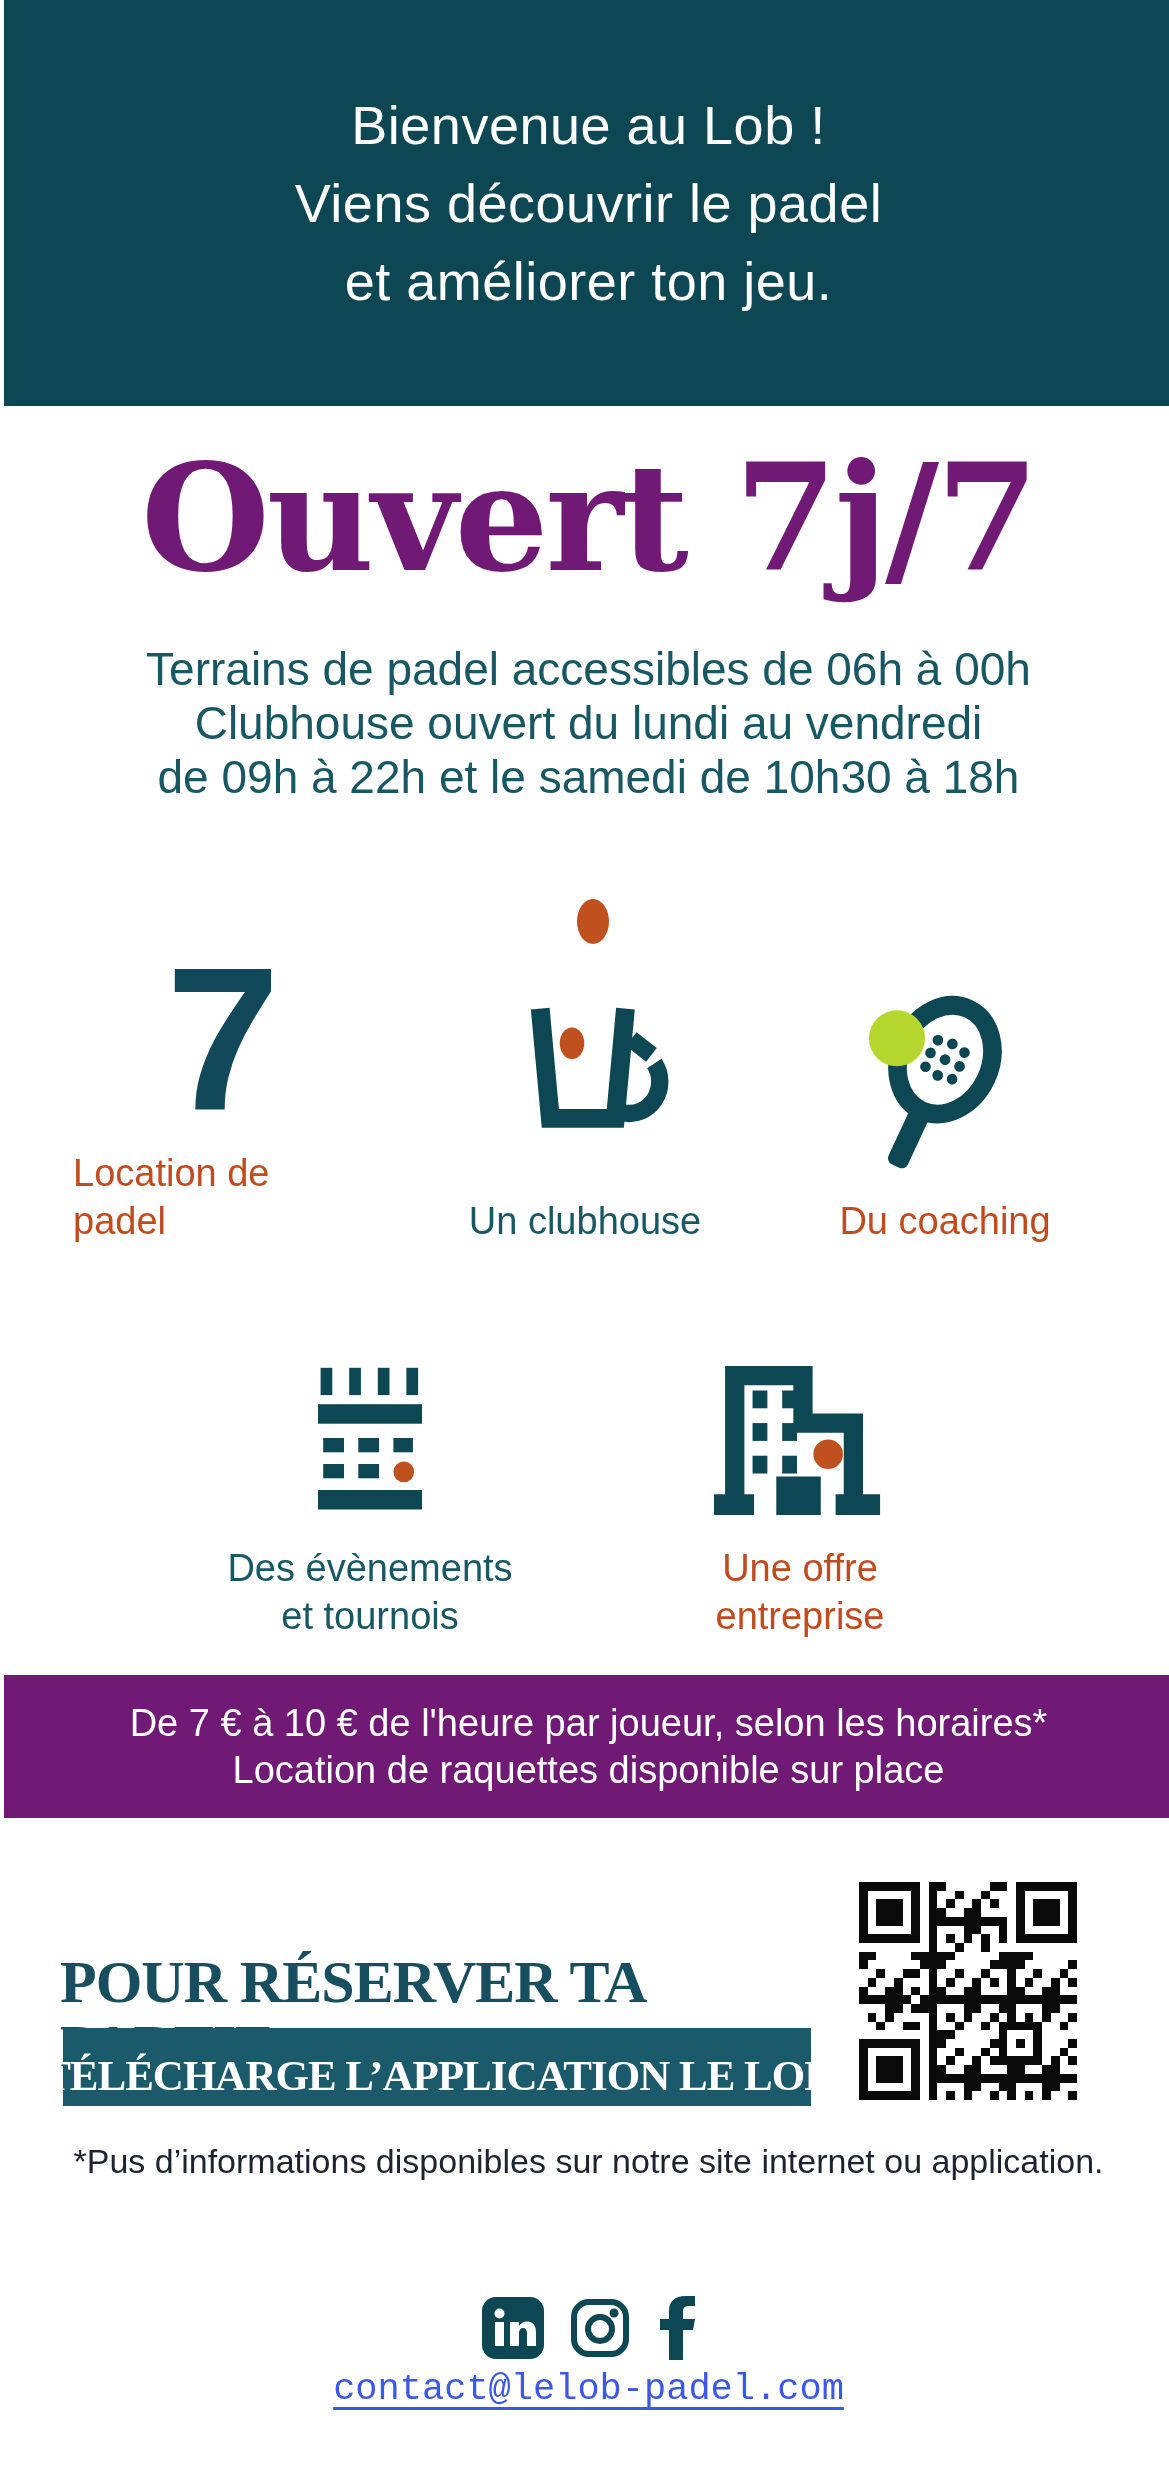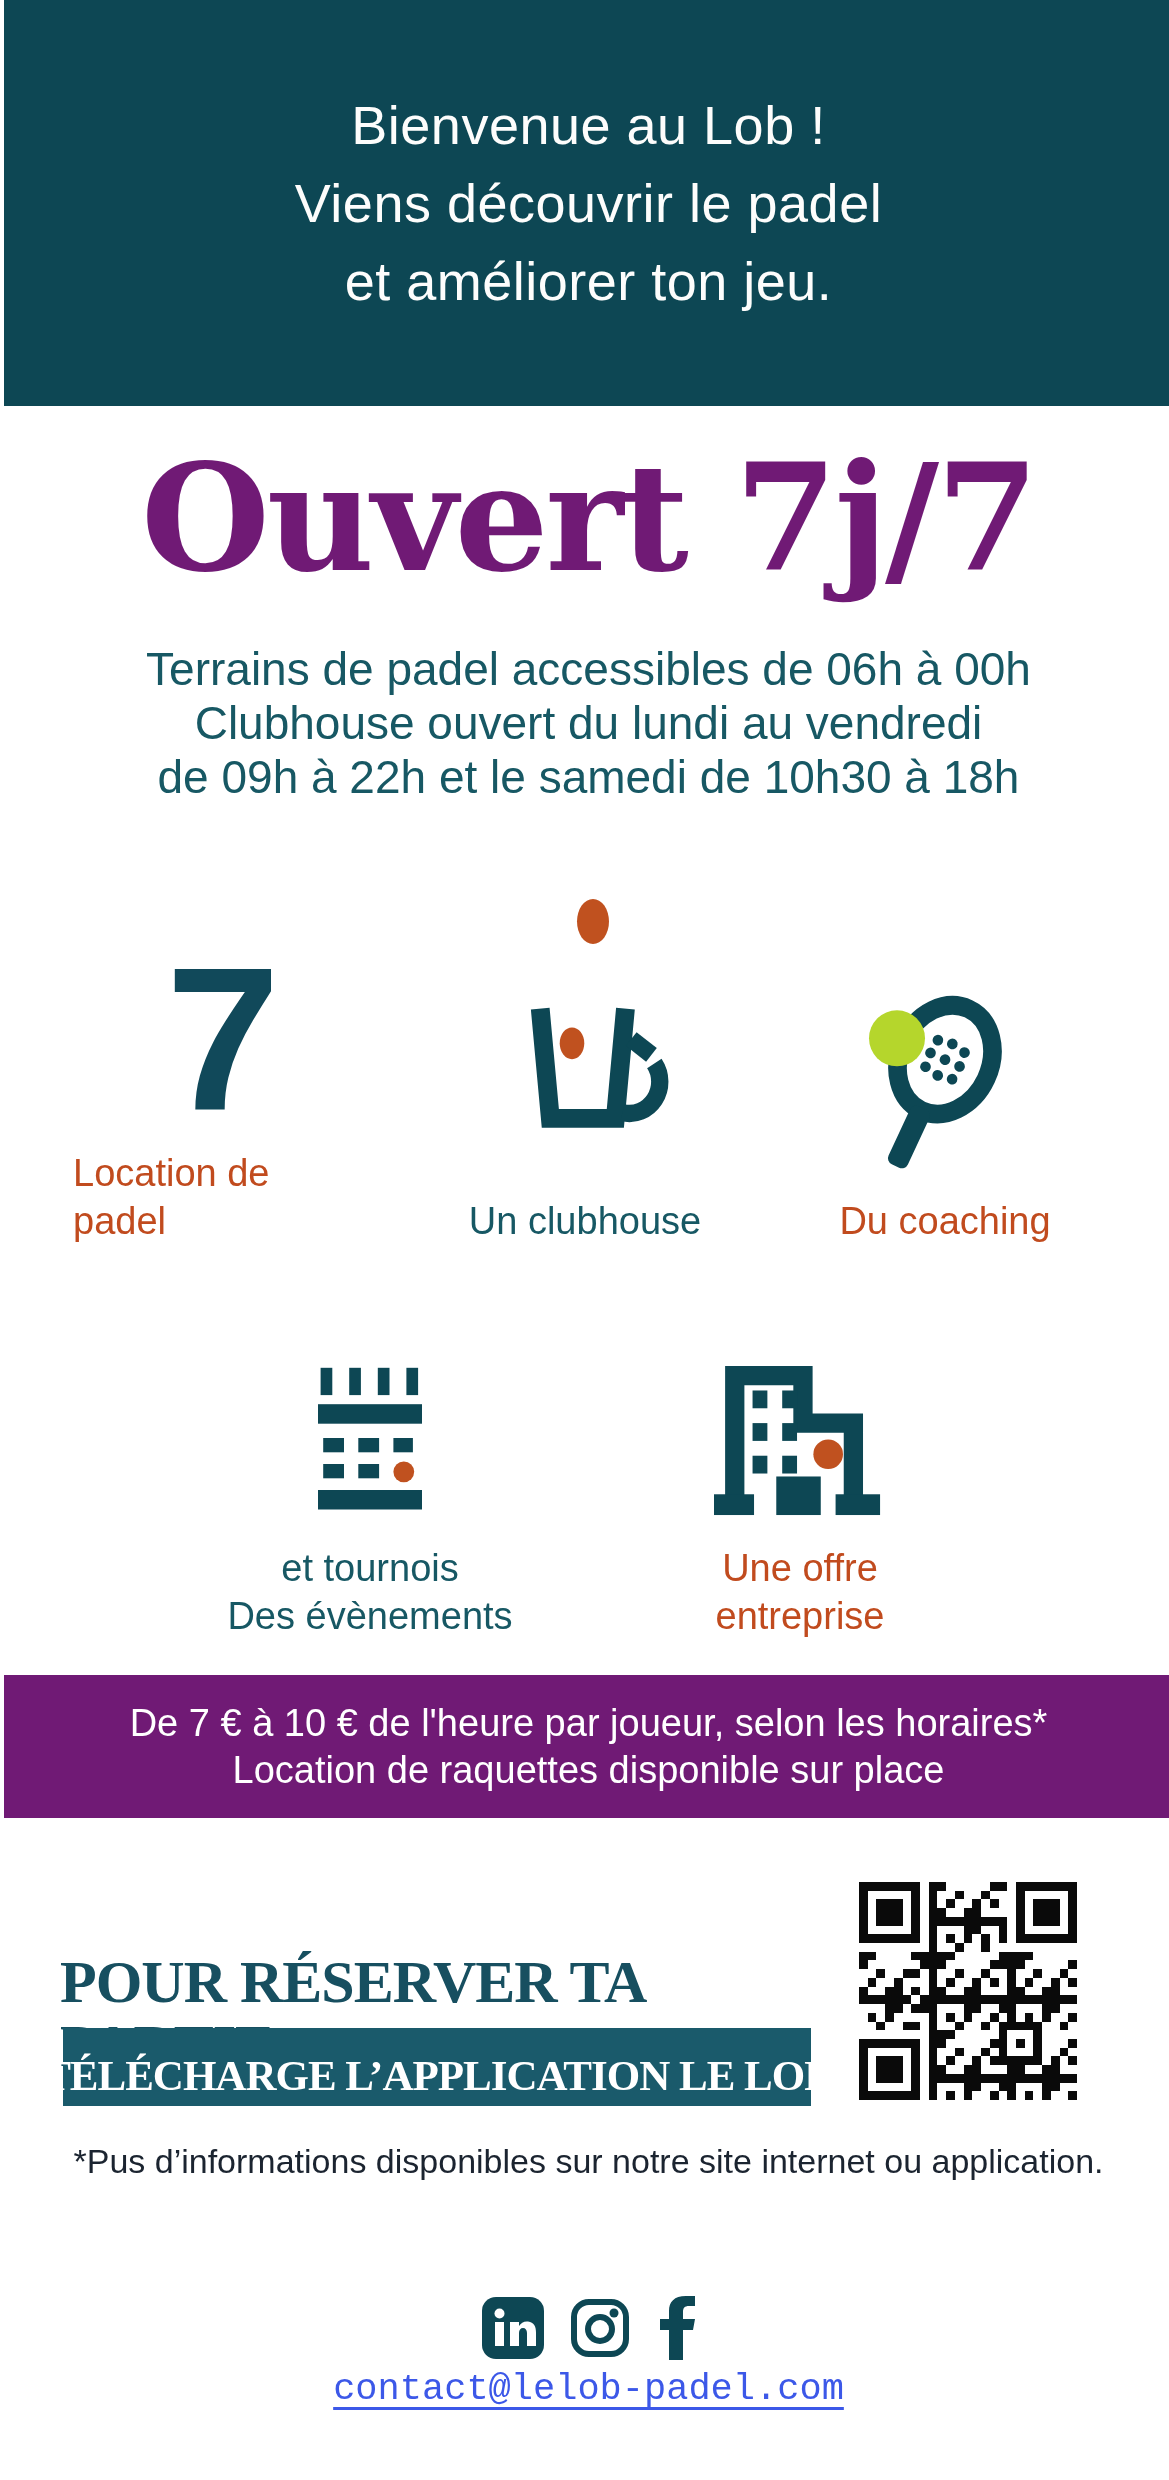--- a/index.html
+++ b/index.html
@@ -121,22 +121,22 @@
       <rect x="14" y="56" width="16" height="11"></rect>
       <rect x="41" y="56" width="16" height="11"></rect>
       <rect x="68" y="56" width="15" height="11"></rect>
       <rect x="14" y="76" width="16" height="11"></rect>
       <rect x="41" y="76" width="16" height="11"></rect>
       <rect x="10" y="96" width="80" height="15"></rect>
     </g>
     <circle cx="76" cy="82" r="8" fill="#c0511f"></circle>
   </svg>
   <div style="margin-top:32px;" class="center">
+    <div class="flabel lbl-teal">Des évènements</div>
     <div class="flabel lbl-teal">et tournois</div>
-    <div class="flabel lbl-teal">Des évènements</div>
   </div>
 </div>
 
 <div class="abs fcol" style="left:650px;top:1310px;width:300px;height:330px;">
   <svg width="178" height="172" viewBox="0 0 120 116">
     <path d="M16,112 V20 H62 V52 H96 V112" fill="#ffffff" stroke="#0d4754" stroke-width="13"></path>
     <g fill="#0d4754">
       <rect x="2" y="100" width="27" height="14"></rect>
       <rect x="84" y="100" width="30" height="14"></rect>
       <rect x="44" y="88" width="30" height="26"></rect>

